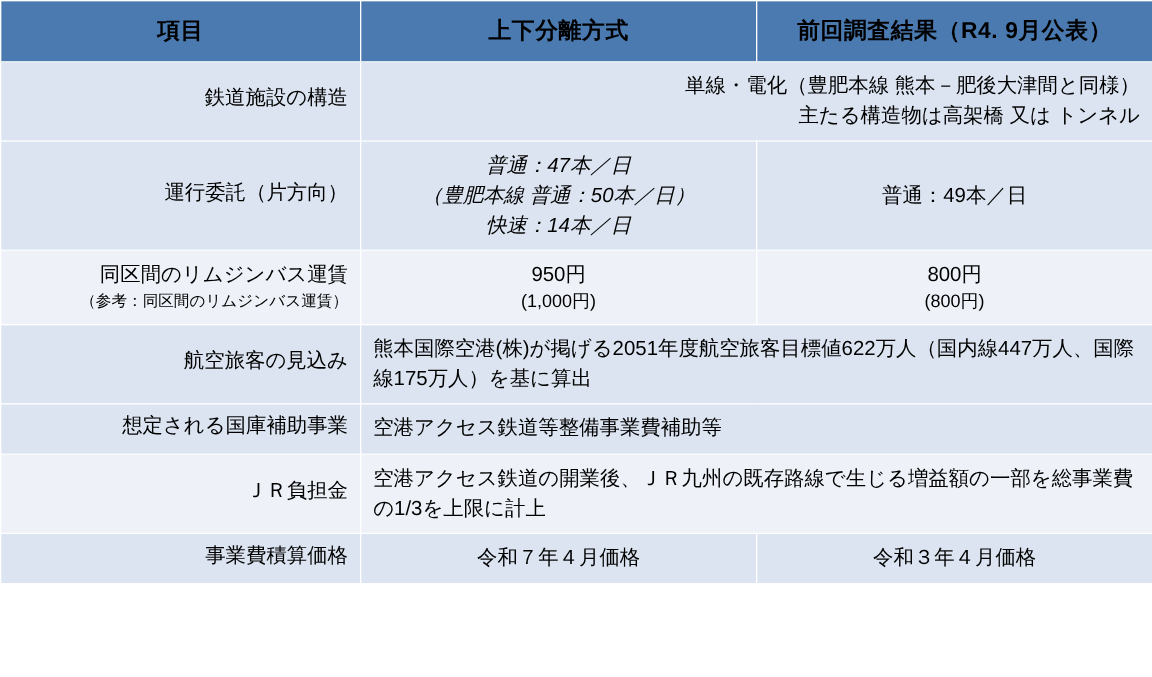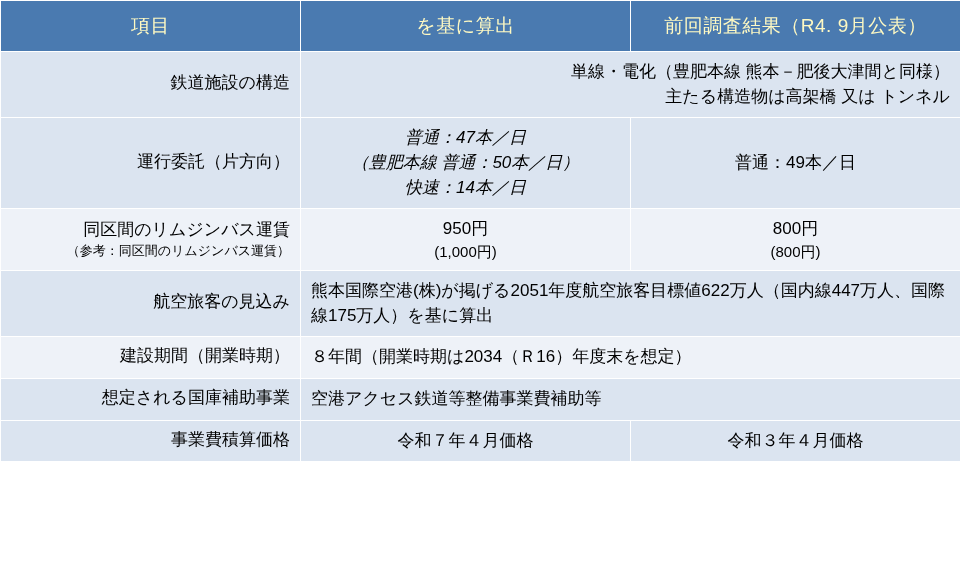--- a/index.html
+++ b/index.html
@@ -24,22 +24,22 @@
     border-collapse: collapse;
     width: 960px;
     table-layout: fixed;
   }
   table.compare col.c1 { width: 300px; }
   table.compare col.c2 { width: 330px; }
   table.compare col.c3 { width: 330px; }
 
   table.compare th {
     background: #4a7ab0;
-    color: #fef9c3;
-    font-weight: normal;
+    color: #000000;
+    font-weight: bold;
     font-size: 19px;
     text-align: center;
     padding: 12px 4px;
     border: 1px solid #ffffff;
     letter-spacing: 0.5px;
   }
   table.compare td {
     border: 1px solid #ffffff;
     font-size: 17px;
     vertical-align: middle;
@@ -74,21 +74,21 @@
 <div class="sheet">
   <table class="compare">
     <colgroup>
       <col class="c1">
         <col class="c2">
         <col class="c3">
     </colgroup>
     <thead>
       <tr>
         <th>項目</th>
-        <th>を基に算出</th>
+        <th>上下分離方式</th>
         <th>前回調査結果（R4. 9月公表）</th>
       </tr>
     </thead>
     <tbody>
 
       <tr class="band-a">
         <td class="label">鉄道施設の構造</td>
         <td class="center prewrap" colspan="2" style="white-space:pre-line;text-align:right;">単線・電化（豊肥本線 熊本－肥後大津間と同様）
 主たる構造物は高架橋 又は トンネル</td>
       </tr>
@@ -115,30 +115,30 @@
           <span>800円</span>
           <span class="sub" style="font-size:15px;">(800円)</span>
         </td>
       </tr>
 
       <tr class="band-a">
         <td class="label">航空旅客の見込み</td>
         <td class="left" colspan="2">熊本国際空港(株)が掲げる2051年度航空旅客目標値622万人（国内線447万人、国際線175万人）を基に算出</td>
       </tr>
 
-      <tr class="band-b">
-        <td class="label">建設期間（開業時期）</td>
-        <td class="left" colspan="2">８年間（開業時期は2034（Ｒ16）年度末を想定）</td>
-      </tr>
 
       <tr class="band-a">
         <td class="label">想定される国庫補助事業</td>
         <td class="left" colspan="2">空港アクセス鉄道等整備事業費補助等</td>
       </tr>
 
+      <tr class="band-b">
+        <td class="label">ＪＲ負担金</td>
+        <td class="left" colspan="2">空港アクセス鉄道の開業後、ＪＲ九州の既存路線で生じる増益額の一部を総事業費の1/3を上限に計上</td>
+      </tr>
 
       <tr class="band-a">
         <td class="label">事業費積算価格</td>
         <td class="center">令和７年４月価格</td>
         <td class="center">令和３年４月価格</td>
       </tr>
 
     </tbody>
   </table>
 </div>

